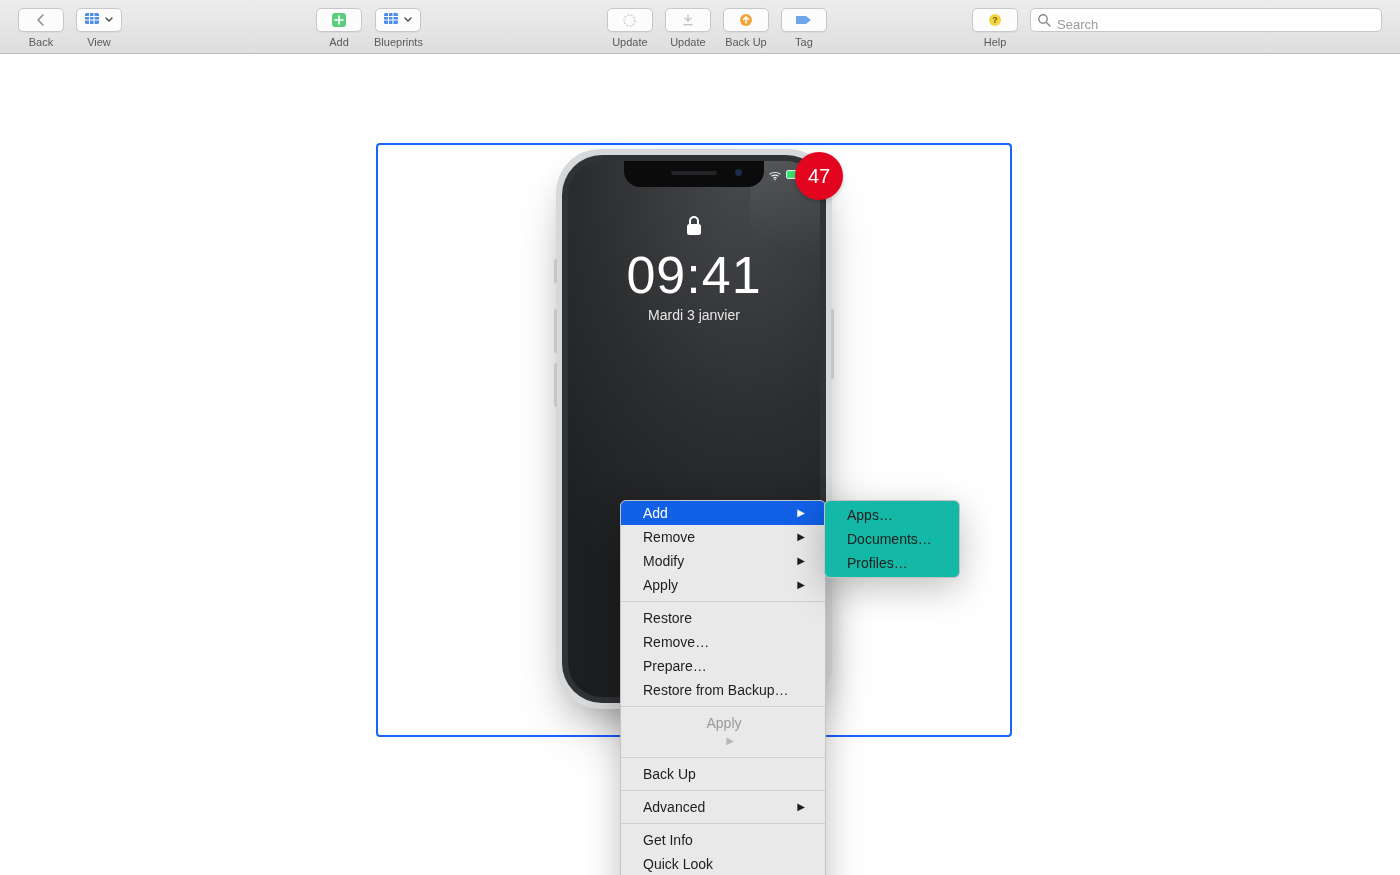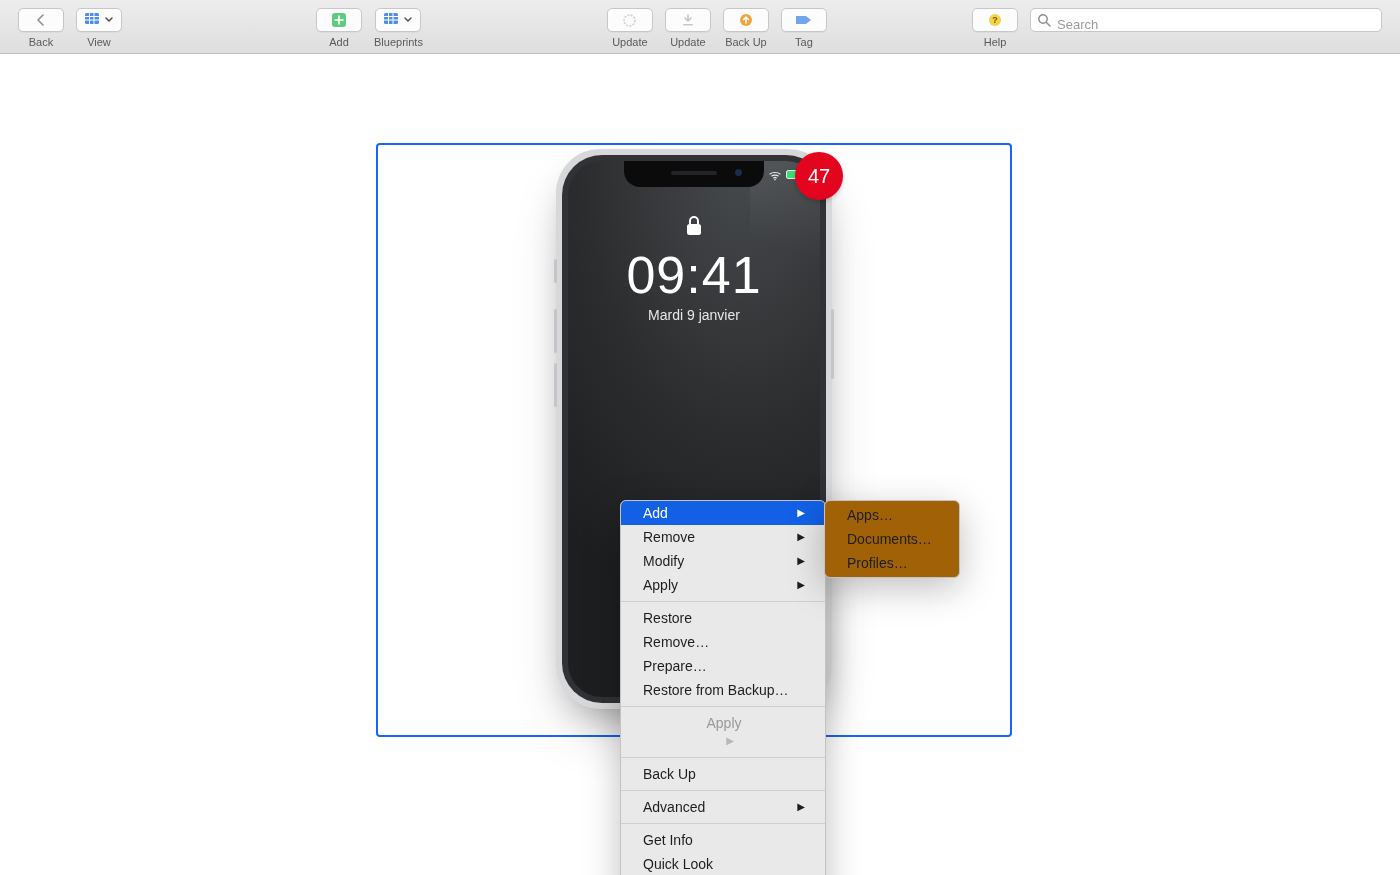--- a/index.html
+++ b/index.html
@@ -218,21 +218,21 @@
     background: #e9e9ea;
     border: 1px solid #c3c3c5;
     border-radius: 6px;
     box-shadow: 0 10px 36px rgba(0,0,0,0.25);
     backdrop-filter: blur(20px);
     font-size: 14px;
     color: #1e1e1e;
     overflow: hidden;
   }
   .menu.main { left: 620px; top: 446px; width: 206px; }
-  .menu.sub  { left: 824px; top: 446px; width: 136px; padding: 2px 0; background: #a16207; }
+  .menu.sub  { left: 824px; top: 446px; width: 136px; padding: 2px 0; background: #14b8a6; }
   .menu-item {
     padding: 3px 20px 3px 22px;
     display: flex;
     align-items: center;
     justify-content: space-between;
     line-height: 18px;
     cursor: default;
   }
   .menu-item.selected {
     background: #1160e6;
@@ -430,21 +430,21 @@
           </span>
           <span class="battery"></span>
         </div>
         <span class="lock-icon">
           <svg width="18" height="22" viewBox="0 0 18 22">
             <rect x="2" y="9" width="14" height="11" rx="2.5" fill="#ffffff"></rect>
             <path d="M5 9 V6 a4 4 0 0 1 8 0 V9" fill="none" stroke="#ffffff" stroke-width="2"></path>
           </svg>
         </span>
         <div class="phone-time">09:41</div>
-        <div class="phone-date">Mardi 9 janvier</div>
+        <div class="phone-date">Mardi 3 janvier</div>
       </div>
     </div>
   </div>
 
   <div class="badge">47</div>
 
   <div class="menu main">
     <div class="menu-item selected">
       <span>Add</span>
       <span class="arrow">▶</span>

